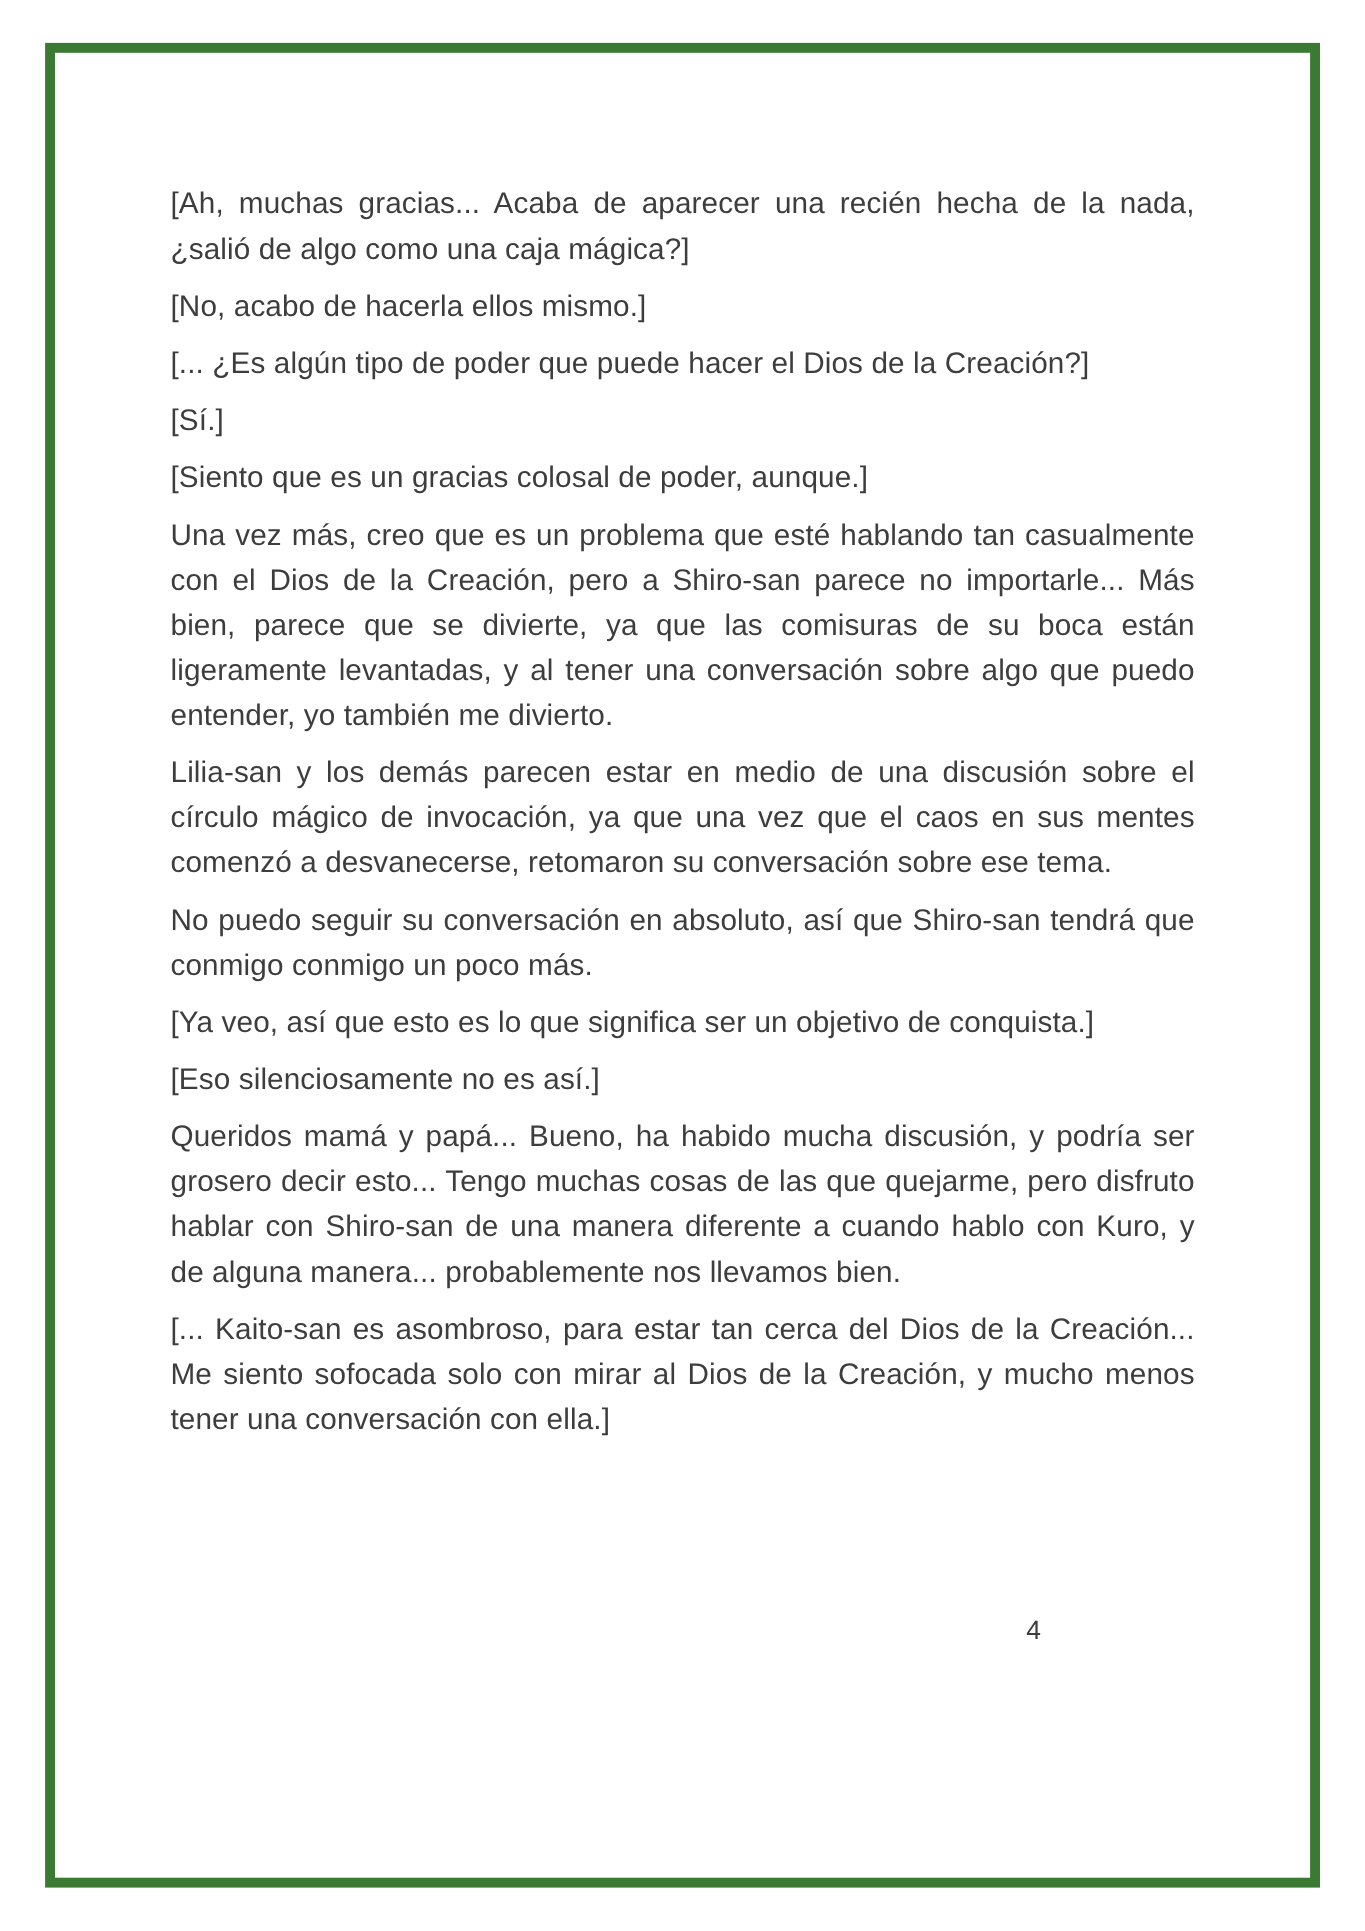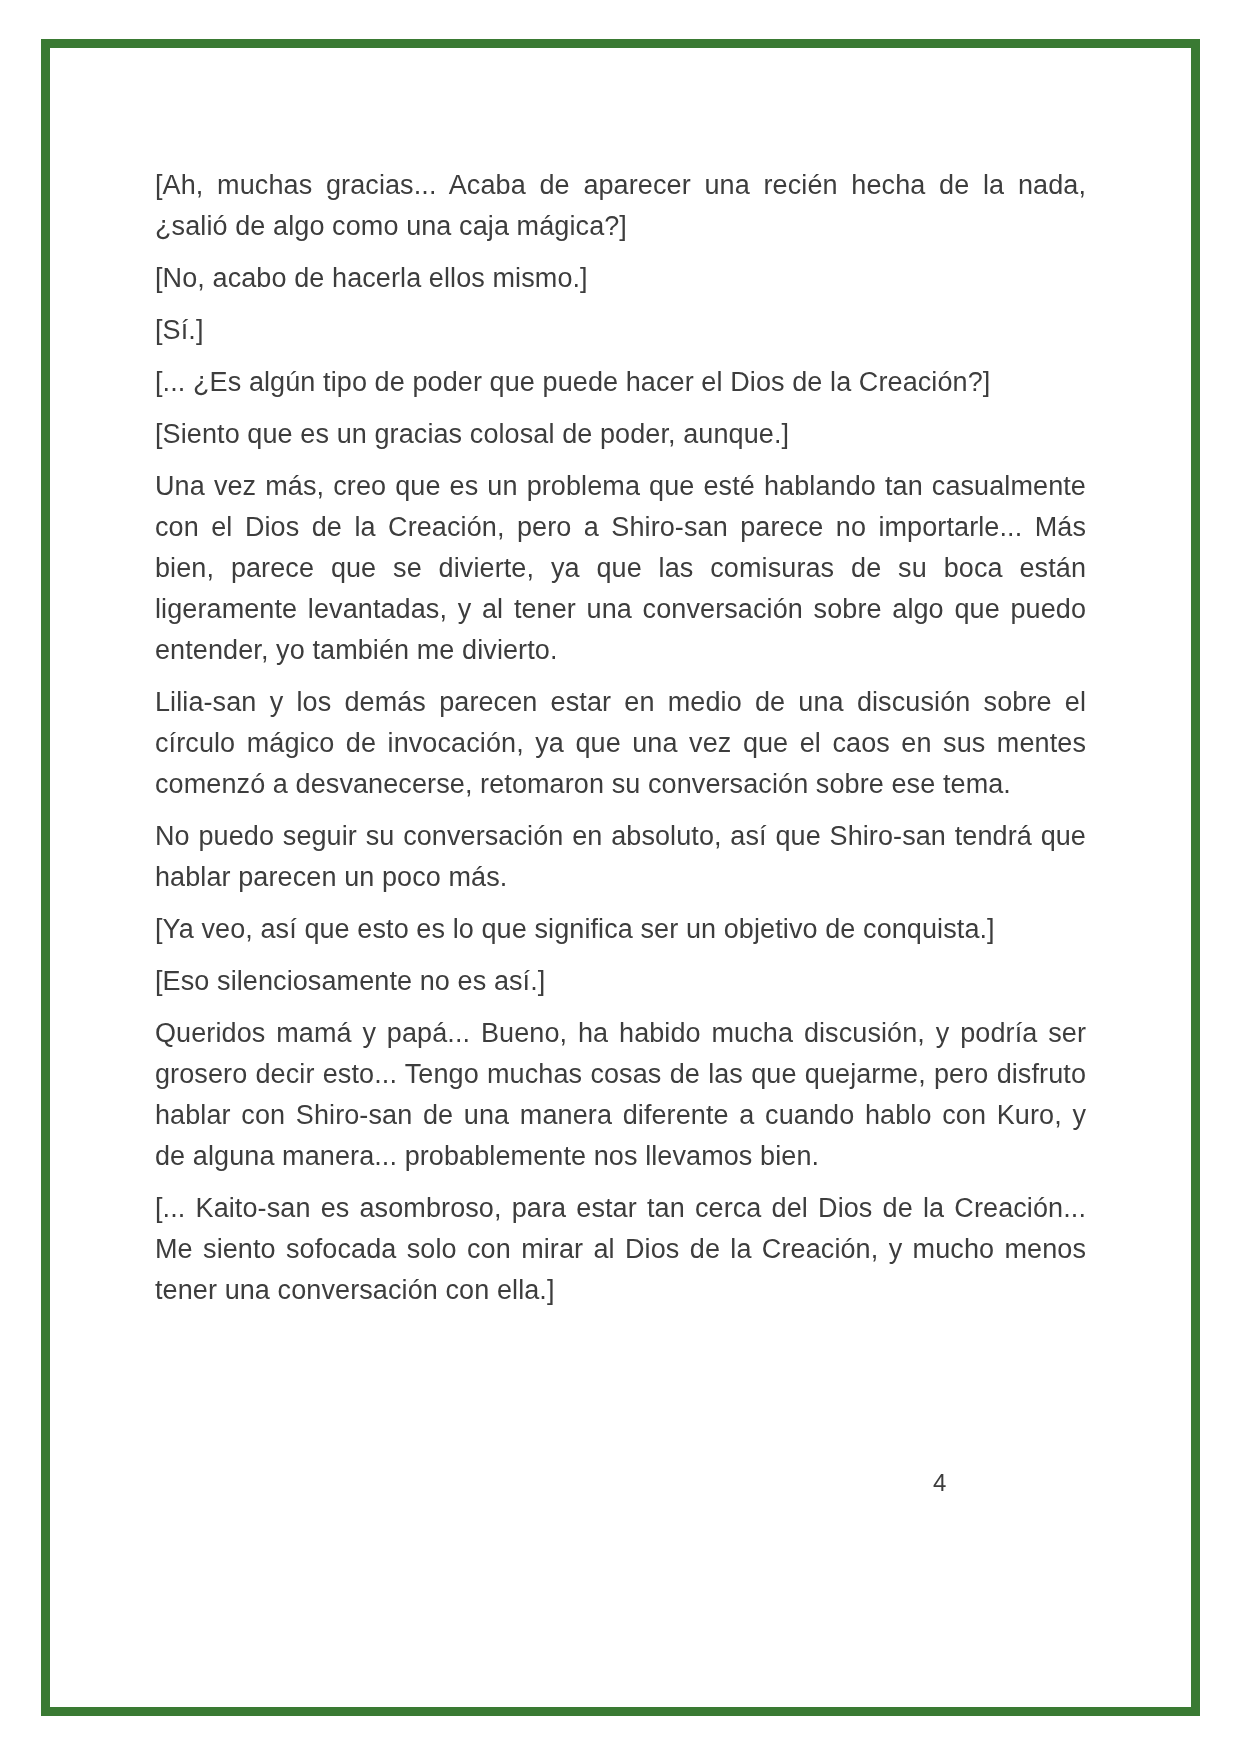--- a/index.html
+++ b/index.html
@@ -49,25 +49,25 @@
   }
 </style>
 </head>
 <body>
 
 <div>
   <div class="page-border"></div>
   <div class="page-content" id="paragraph-container">
       <p class="para">[Ah, muchas gracias... Acaba de aparecer una recién hecha de la nada, ¿salió de algo como una caja mágica?]</p>
       <p class="para">[No, acabo de hacerla ellos mismo.]</p>
+      <p class="para">[... ¿Es algún tipo de poder que puede hacer el Dios de la Creación?]</p>
       <p class="para">[Sí.]</p>
-      <p class="para">[... ¿Es algún tipo de poder que puede hacer el Dios de la Creación?]</p>
       <p class="para">[Siento que es un gracias colosal de poder, aunque.]</p>
       <p class="para">Una vez más, creo que es un problema que esté hablando tan casualmente con el Dios de la Creación, pero a Shiro-san parece no importarle... Más bien, parece que se divierte, ya que las comisuras de su boca están ligeramente levantadas, y al tener una conversación sobre algo que puedo entender, yo también me divierto.</p>
       <p class="para">Lilia-san y los demás parecen estar en medio de una discusión sobre el círculo mágico de invocación, ya que una vez que el caos en sus mentes comenzó a desvanecerse, retomaron su conversación sobre ese tema.</p>
-      <p class="para">No puedo seguir su conversación en absoluto, así que Shiro-san tendrá que hablar parecen un poco más.</p>
+      <p class="para">No puedo seguir su conversación en absoluto, así que Shiro-san tendrá que conmigo conmigo un poco más.</p>
       <p class="para">[Ya veo, así que esto es lo que significa ser un objetivo de conquista.]</p>
       <p class="para">[Eso silenciosamente no es así.]</p>
       <p class="para">Queridos mamá y papá... Bueno, ha habido mucha discusión, y podría ser grosero decir esto... Tengo muchas cosas de las que quejarme, pero disfruto hablar con Shiro-san de una manera diferente a cuando hablo con Kuro, y de alguna manera... probablemente nos llevamos bien.</p>
       <p class="para">[... Kaito-san es asombroso, para estar tan cerca del Dios de la Creación... Me siento sofocada solo con mirar al Dios de la Creación, y mucho menos tener una conversación con ella.]</p>
     </div>
   <div class="page-footer">4</div>
 </div>
 
 </body></html>

